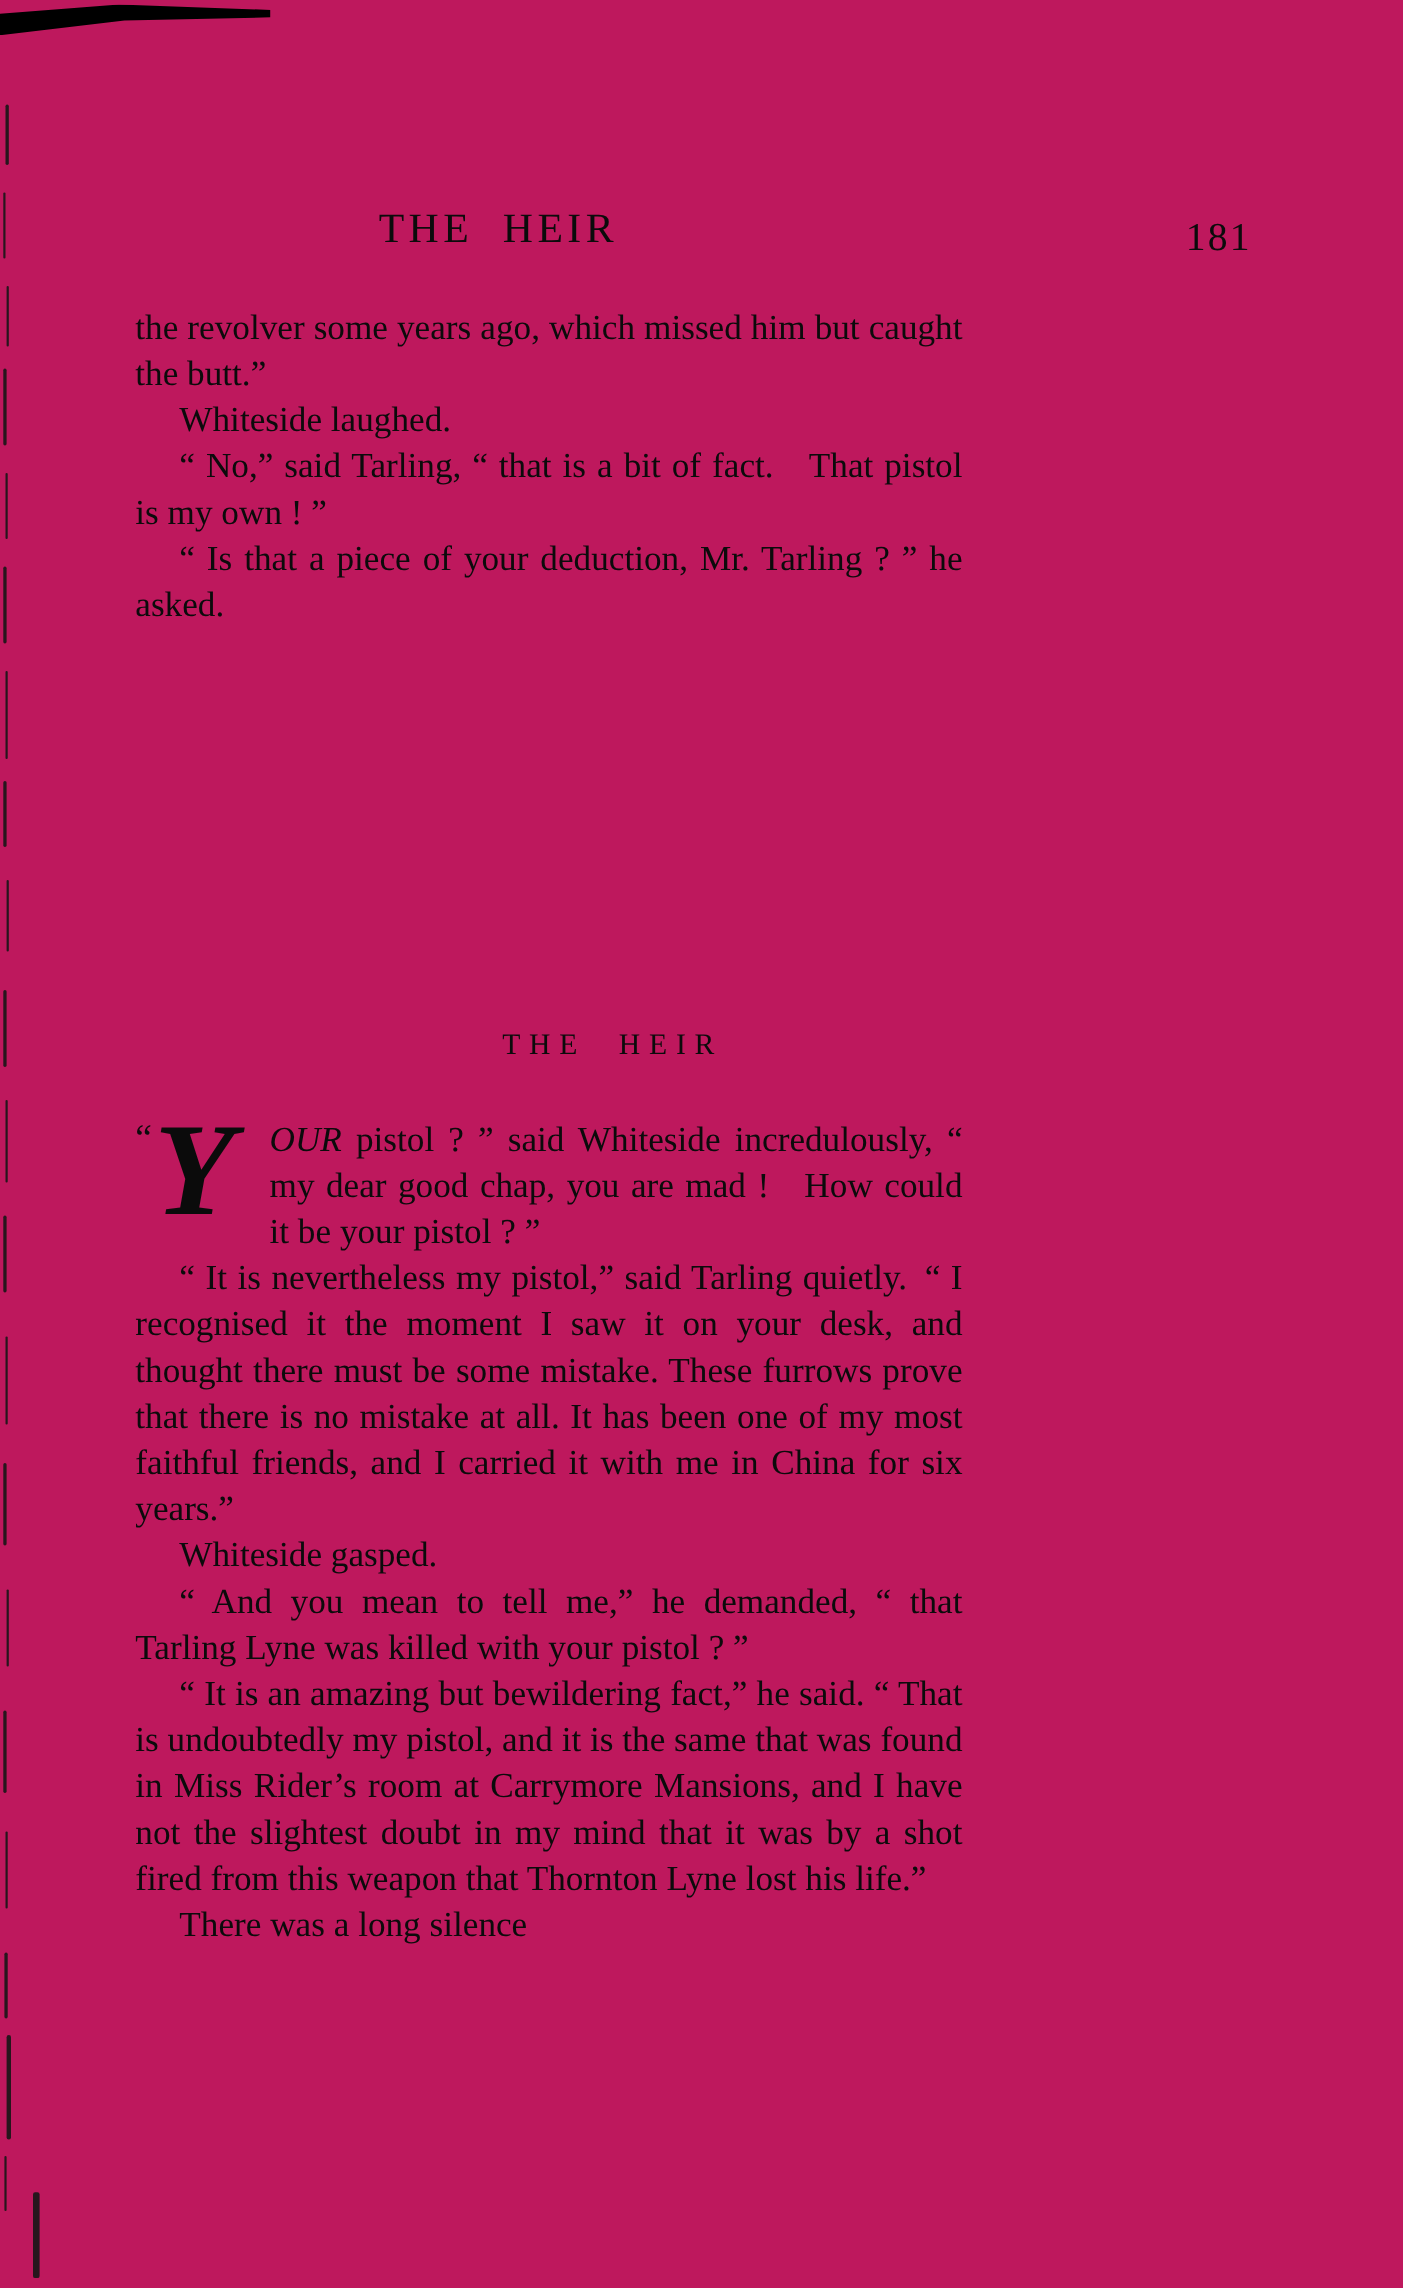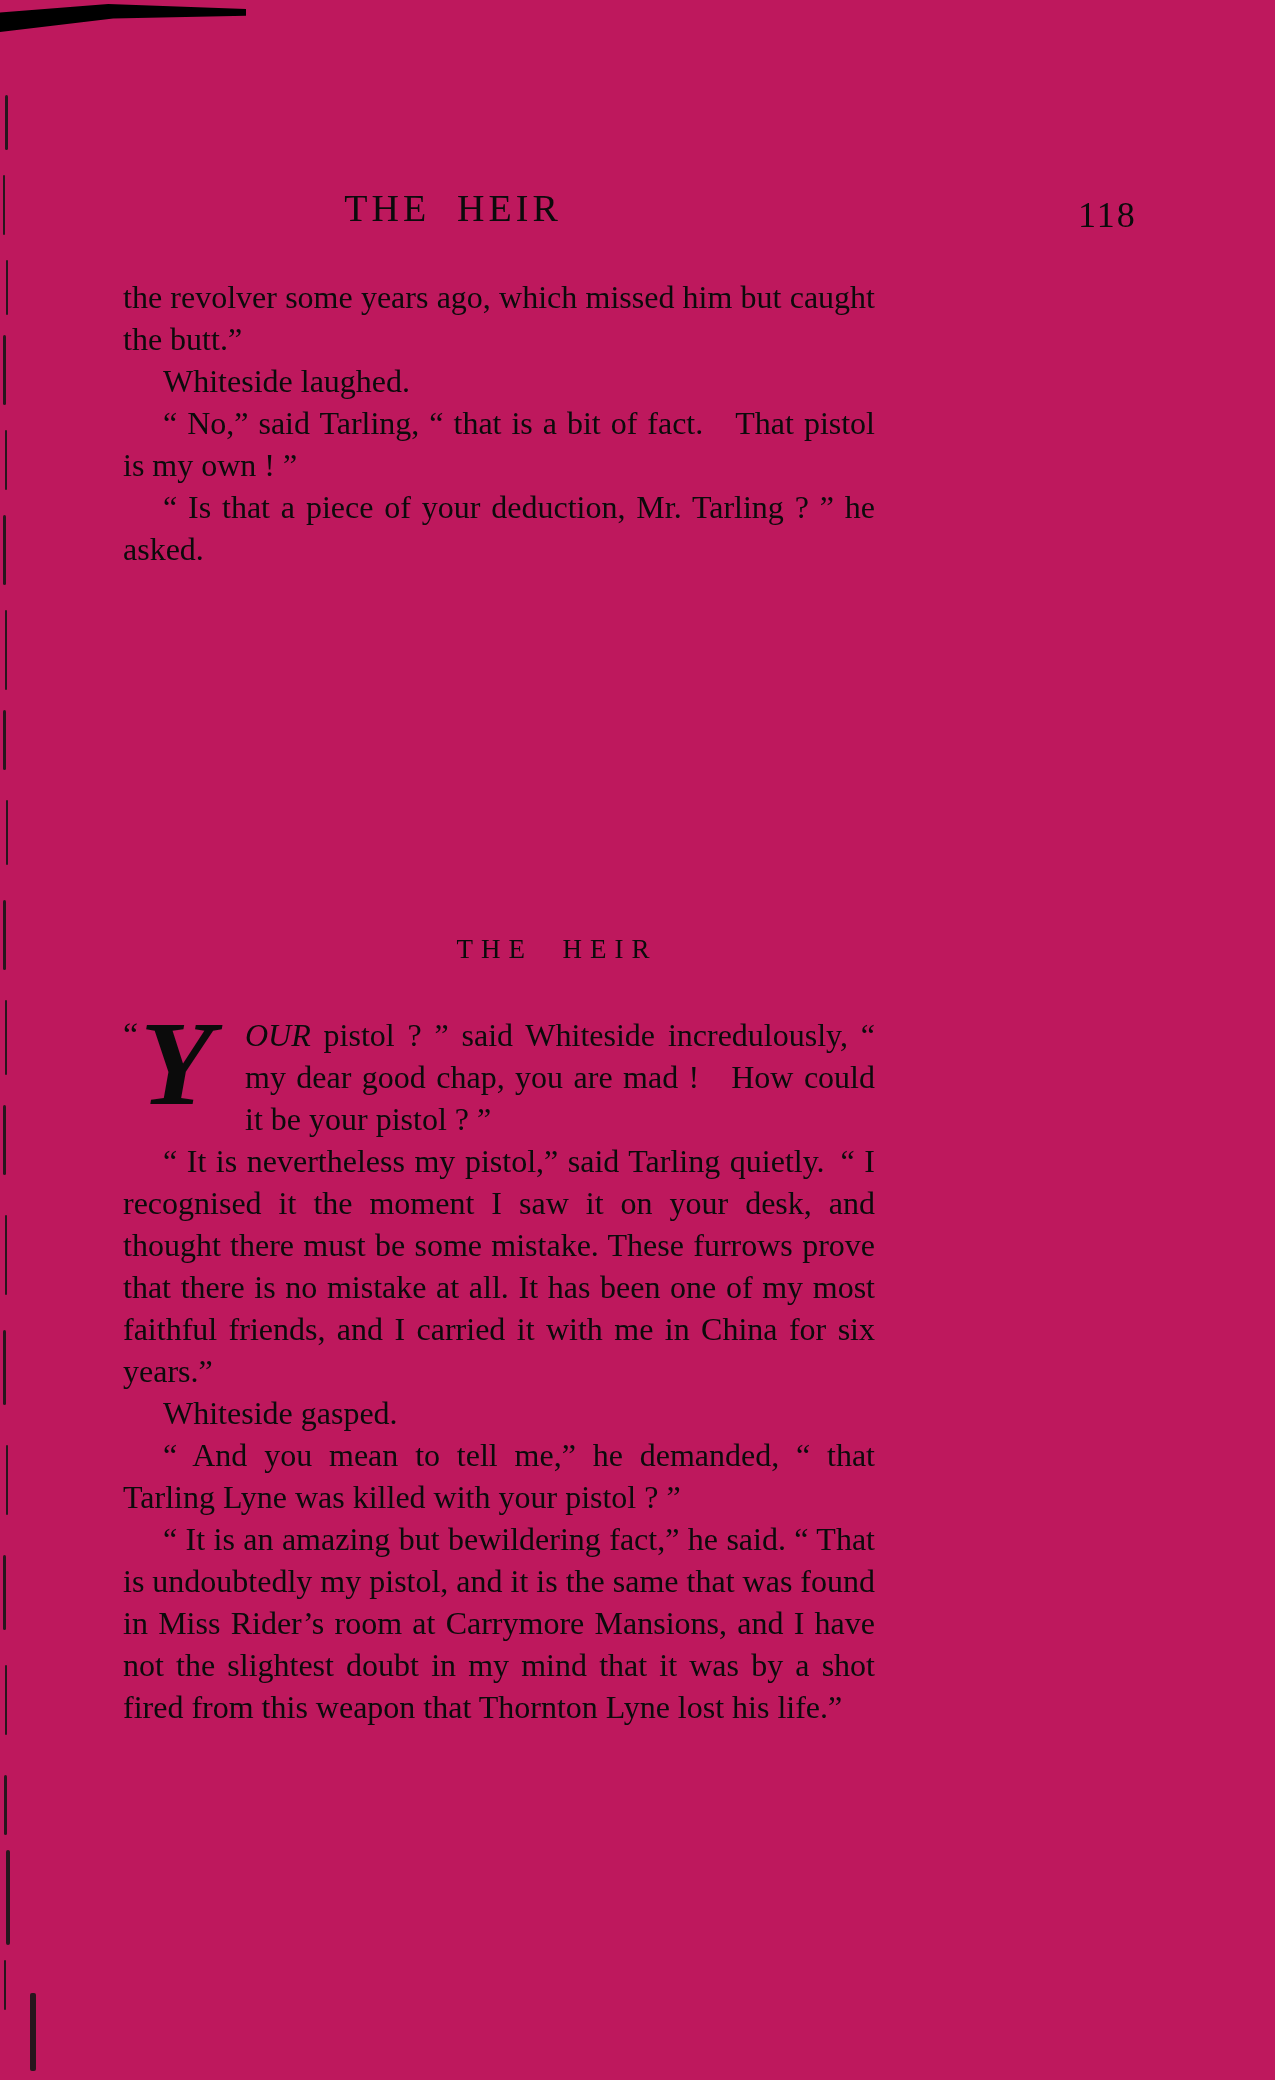--- a/index.html
+++ b/index.html
@@ -75,21 +75,21 @@
     <div class="mark" style="left:6px;top:1445px;height:70px;width:2px;"></div>
     <div class="mark" style="left:3px;top:1555px;height:75px;"></div>
     <div class="mark" style="left:5px;top:1665px;height:70px;width:2px;"></div>
     <div class="mark" style="left:4px;top:1775px;height:60px;"></div>
     <div class="mark" style="left:6px;top:1850px;height:95px;width:4px;"></div>
     <div class="mark" style="left:4px;top:1960px;height:50px;width:2px;"></div>
     <div class="mark" style="left:30px;top:1993px;height:78px;width:6px;"></div>
   </div>
 
   <div class="runhead">THE  HEIR</div>
-  <div class="pagenum">118</div>
+  <div class="pagenum">181</div>
 
   <div class="intro">
       <p>the revolver some years ago, which missed him but caught the butt.”</p>
       <p class="indent">Whiteside laughed.</p>
       <p class="indent">“ No,” said Tarling, “ that is a bit of fact. That pistol is my own ! ”</p>
       <p class="indent">“ Is that a piece of your deduction, Mr. Tarling ? ” he asked.</p>
     </div>
 
   <div class="chapter-sub">THE  HEIR</div>
 
@@ -98,16 +98,17 @@
       <span class="dropcap-wrap">
         <span class="dc-quote">“</span>
         <span class="dc-letter">Y</span>
       </span><i class="lead-italic">OUR</i><span> pistol ? ” said Whiteside incredulously, “ my dear good chap, you are mad ! How could it be your pistol ? ”</span>
     </p>
     <div>
         <p class="indent">“ It is nevertheless my pistol,” said Tarling quietly. “ I recognised it the moment I saw it on your desk, and thought there must be some mistake. These furrows prove that there is no mistake at all. It has been one of my most faithful friends, and I carried it with me in China for six years.”</p>
         <p class="indent">Whiteside gasped.</p>
         <p class="indent">“ And you mean to tell me,” he demanded, “ that Tarling Lyne was killed with your pistol ? ”</p>
         <p class="indent">“ It is an amazing but bewildering fact,” he said. “ That is undoubtedly my pistol, and it is the same that was found in Miss Rider’s room at Carrymore Mansions, and I have not the slightest doubt in my mind that it was by a shot fired from this weapon that Thornton Lyne lost his life.”</p>
+        <p class="indent">There was a long silence</p>
       </div>
   </div>
 
 </div>
 
 </body></html>

